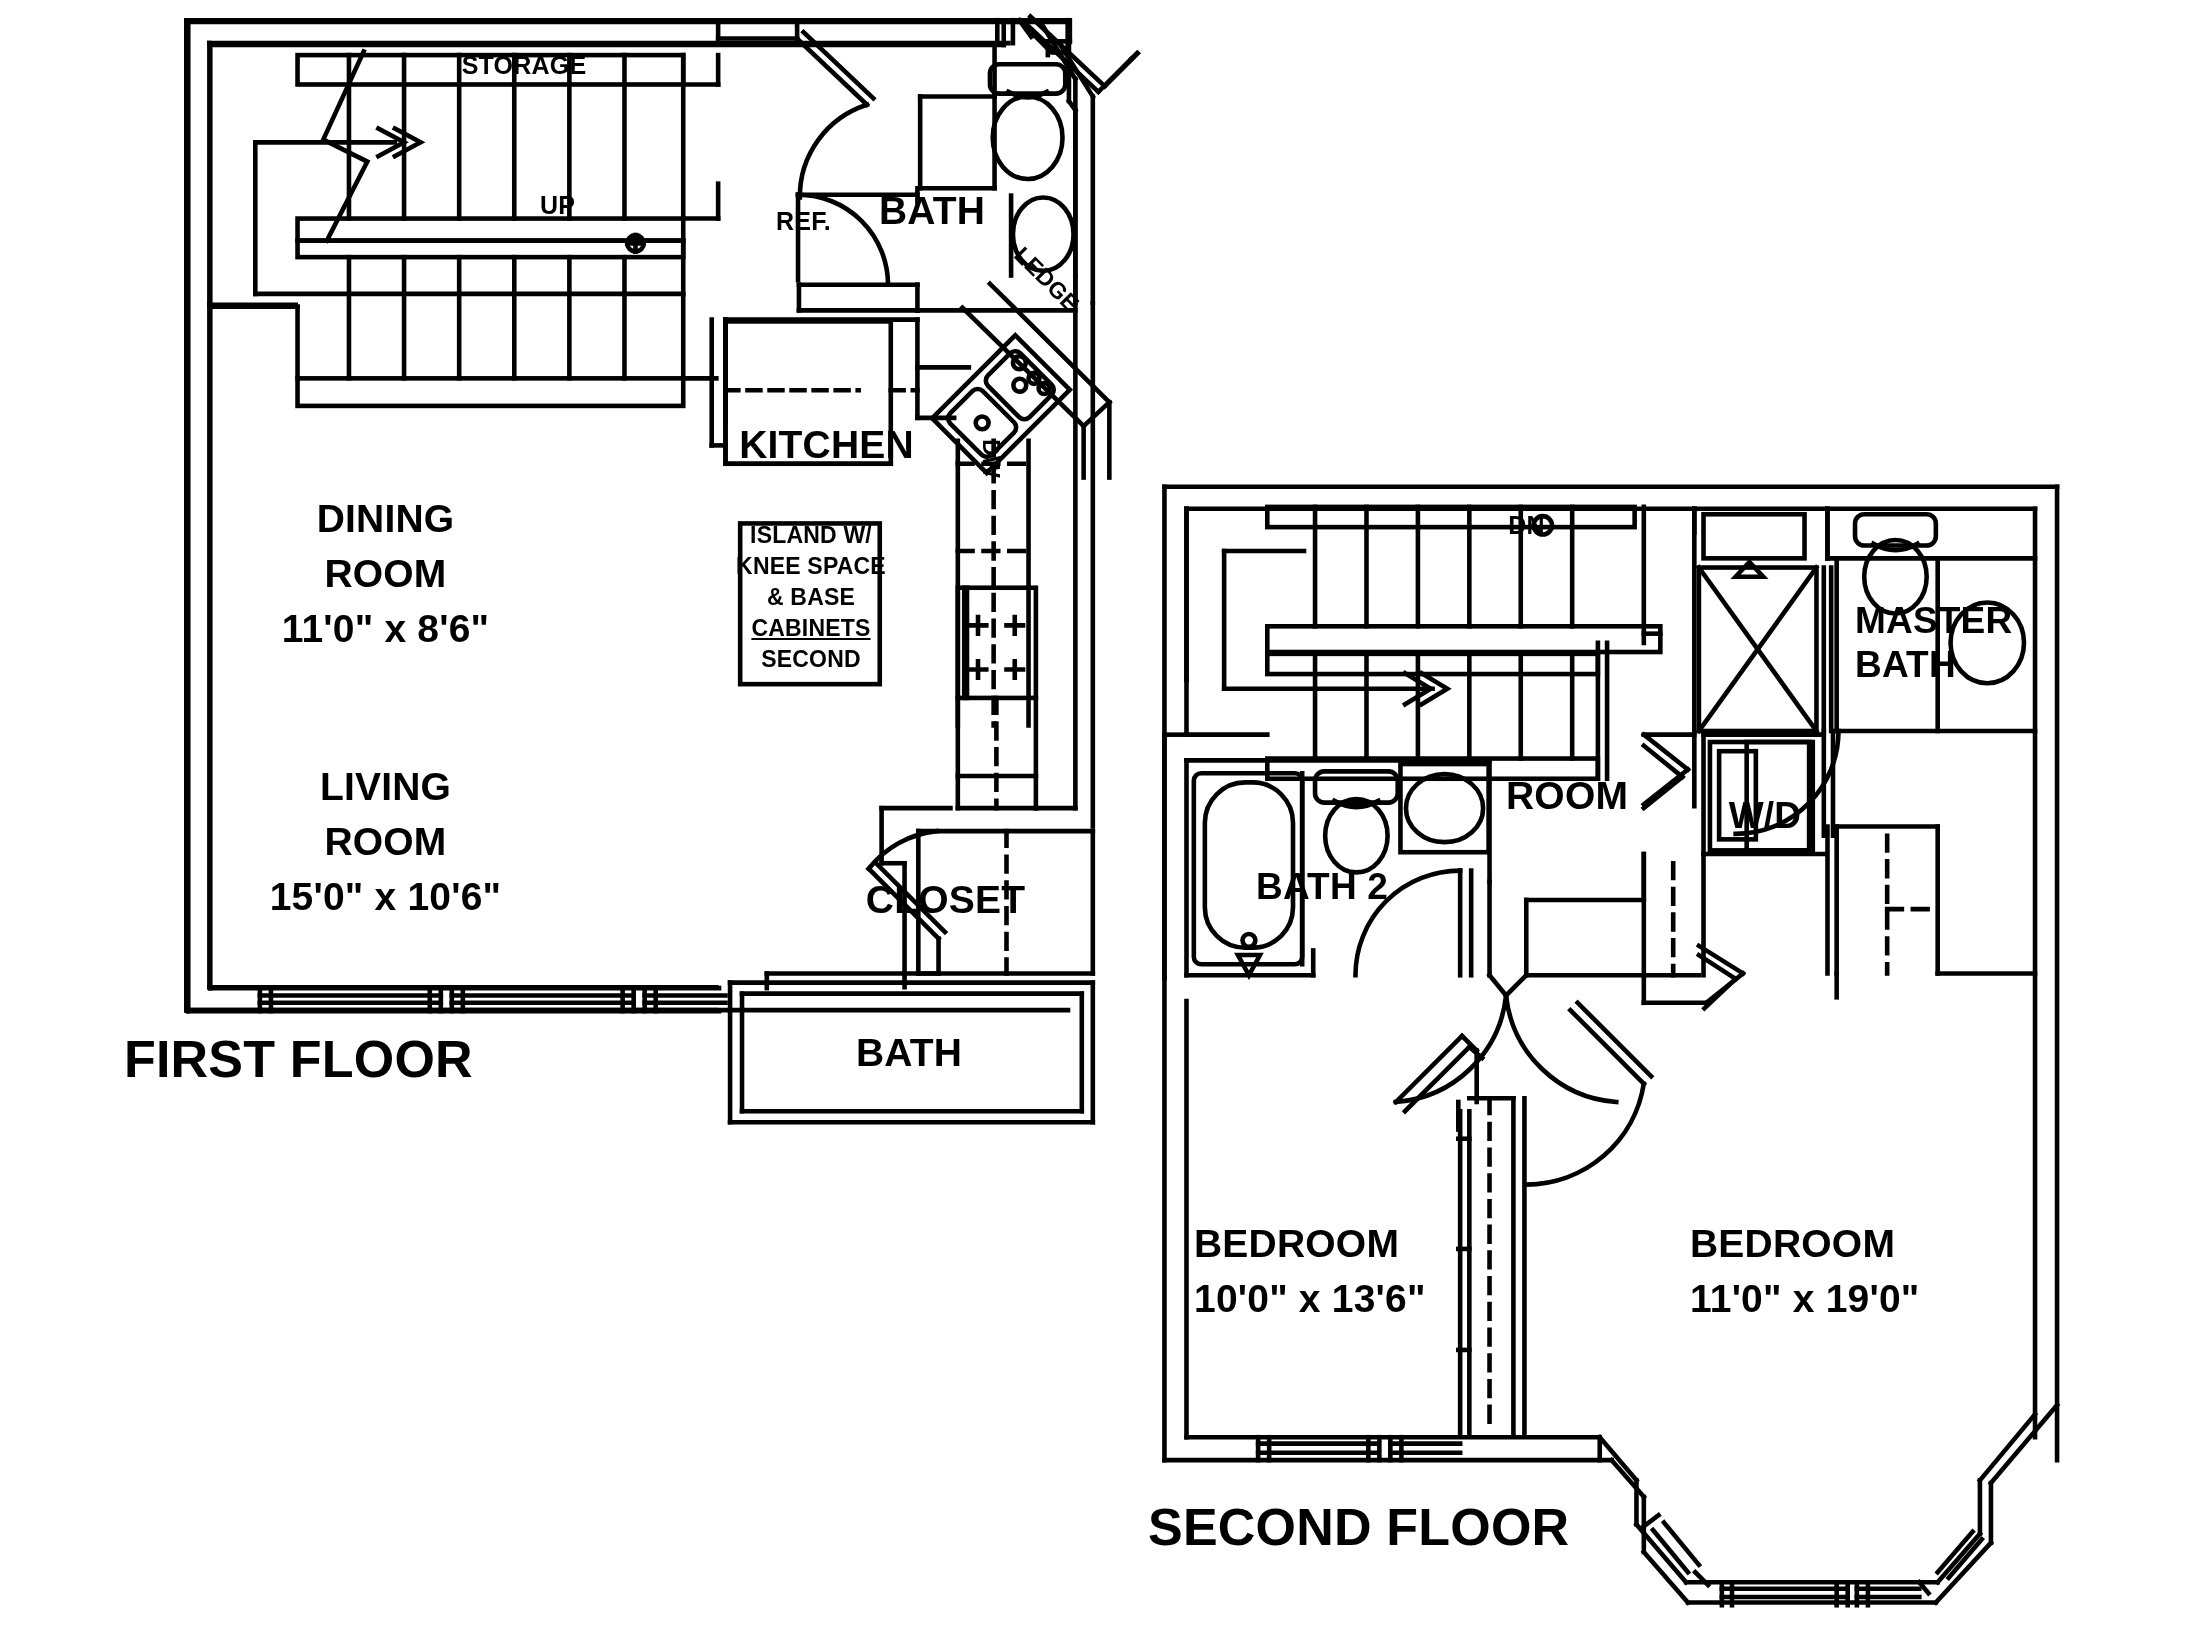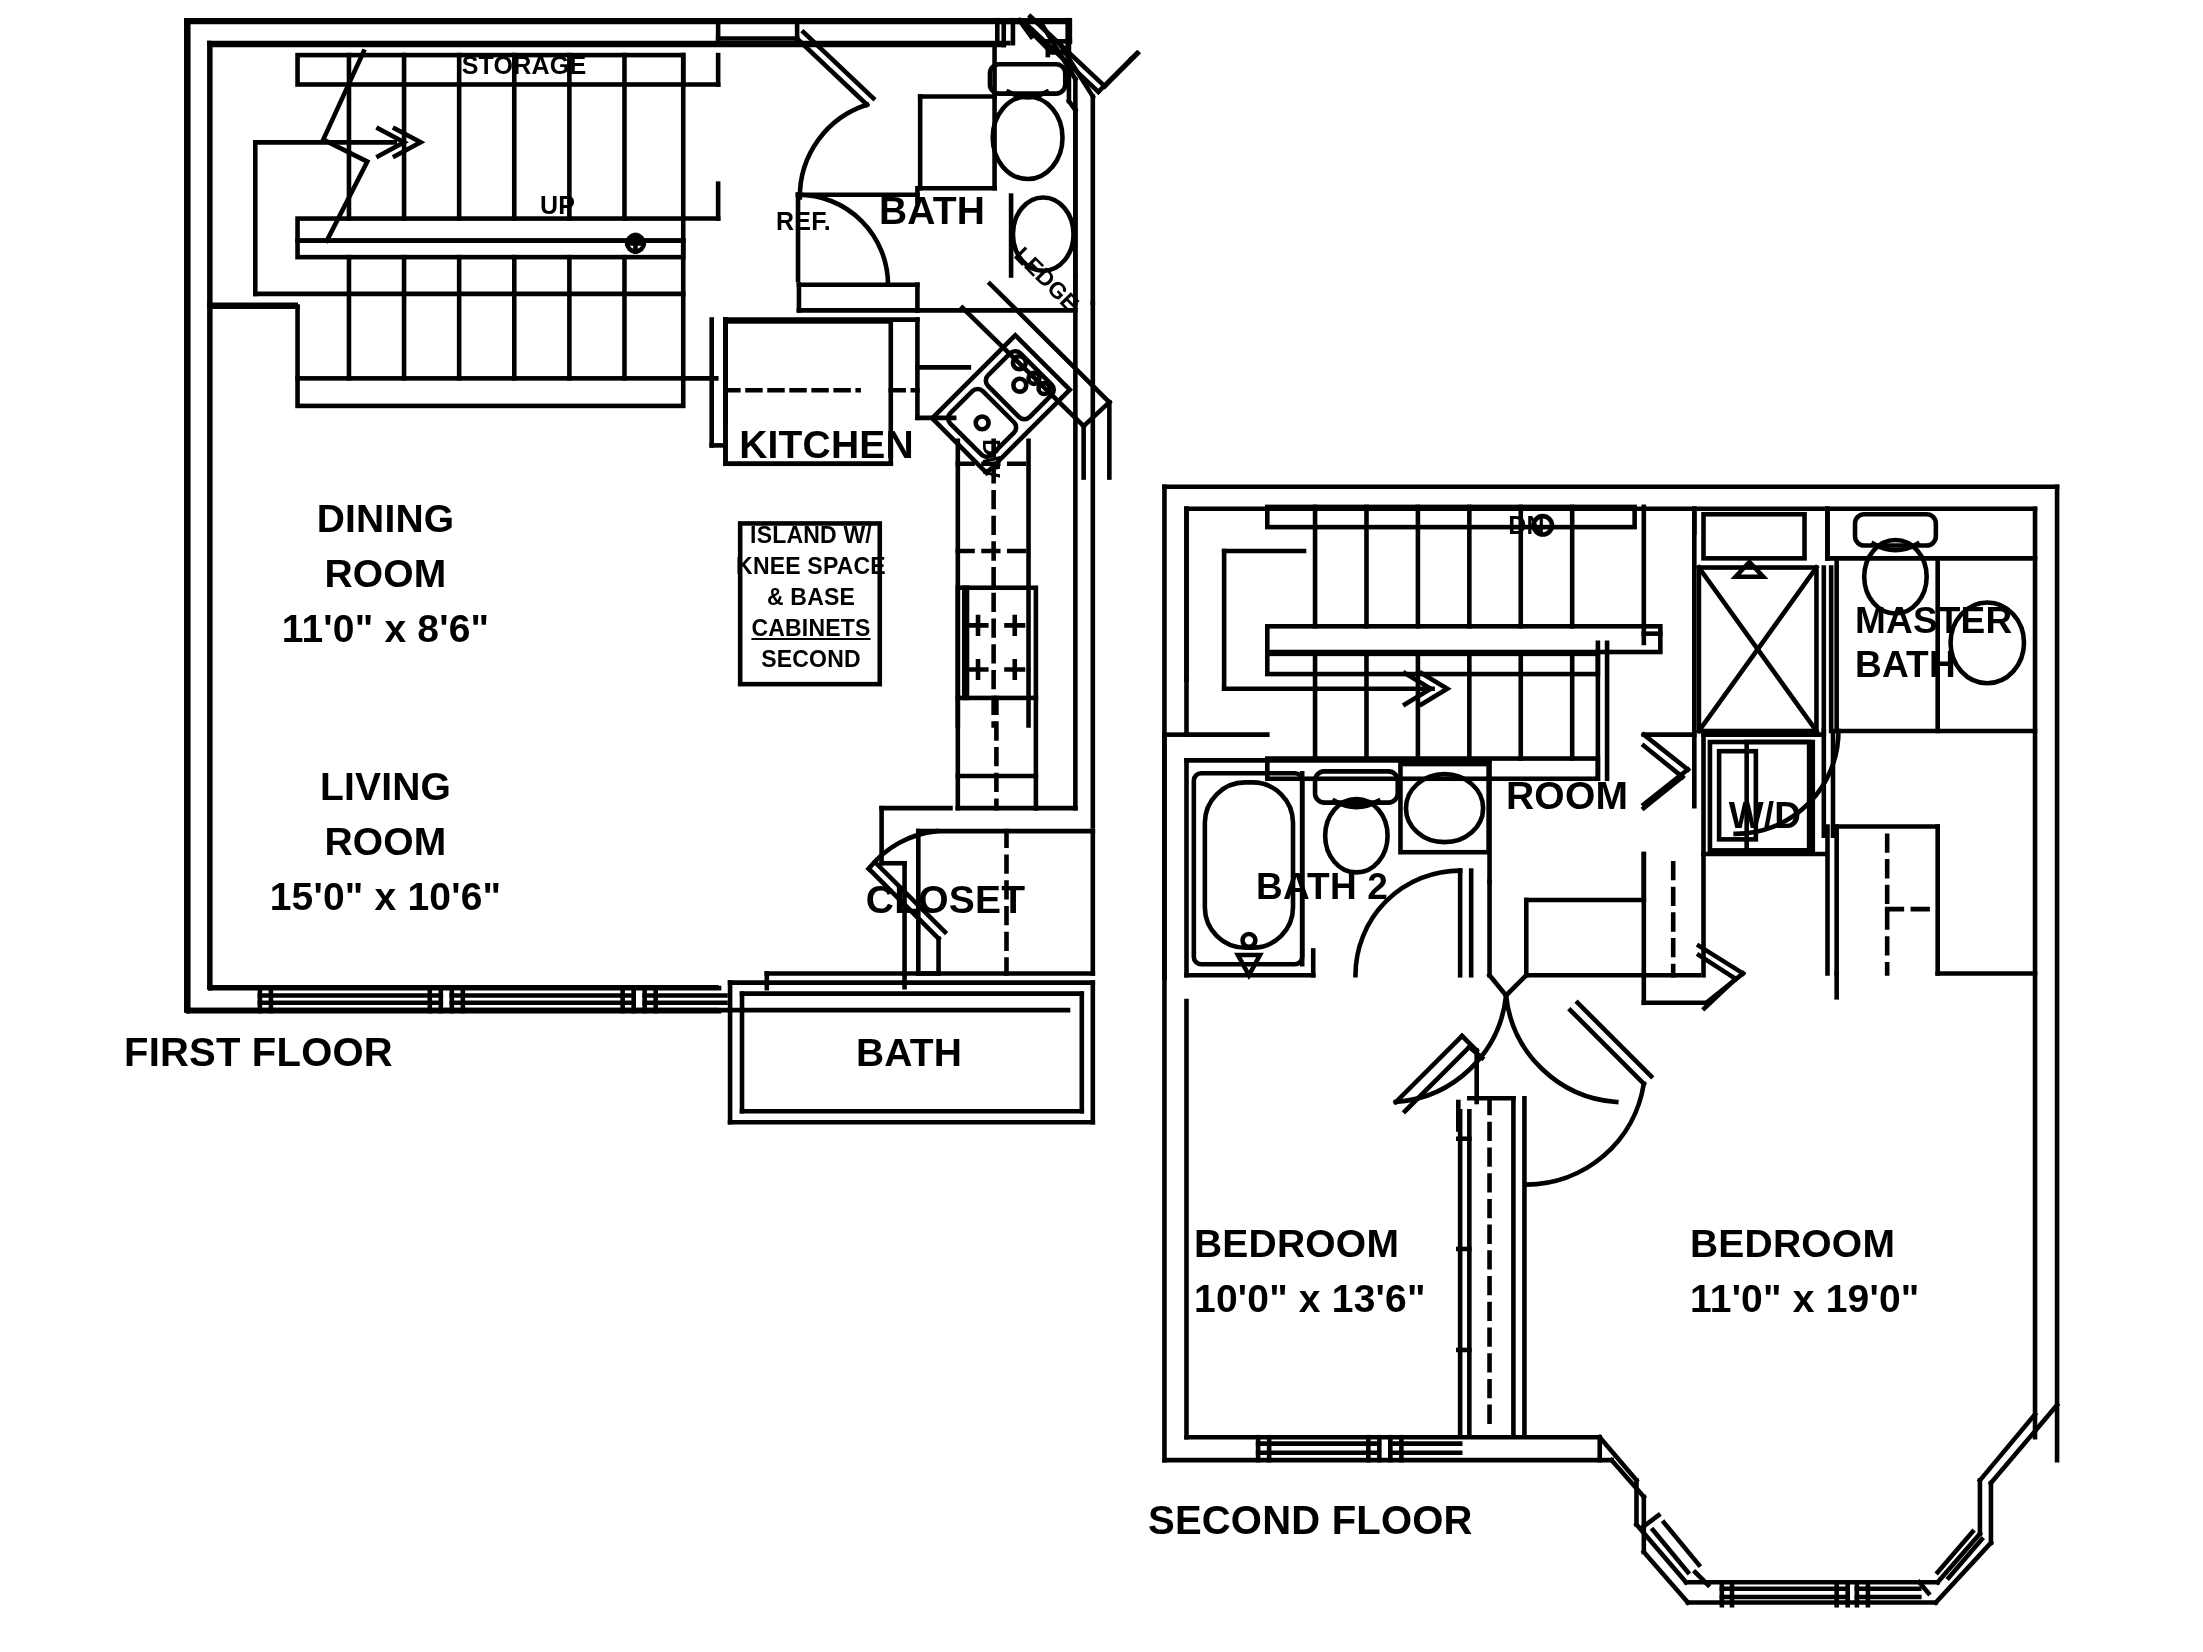--- a/index.html
+++ b/index.html
@@ -4,21 +4,21 @@
 <style>
   html,body{margin:0;padding:0;background:#ffffff;}
   body{width:2204px;height:1653px;overflow:hidden;
        font-family:"Liberation Sans",sans-serif;color:#000;}
   #stage{position:relative;width:2204px;height:1653px;background:#fff;padding-left:22px;}
   svg.plan{position:absolute;left:0;top:0;width:2204px;height:1653px;}
   .lbl{position:absolute;font-weight:bold;color:#000;white-space:pre;
        text-align:center;line-height:1.18;letter-spacing:0.2px;}
   .rm{font-size:39px;}
   .rm2{font-size:37px;}
-  .floorlbl{font-size:40px;}
+  .floorlbl{font-size:52px;}
   .sm{font-size:25px;}
   .tiny{font-size:23px;}
   .vert{transform-origin:50% 50%;}
 </style>
 </head>
 <body>
 
 <div id="stage">
 
 <svg class="plan" viewBox="0 0 2400 1800">

